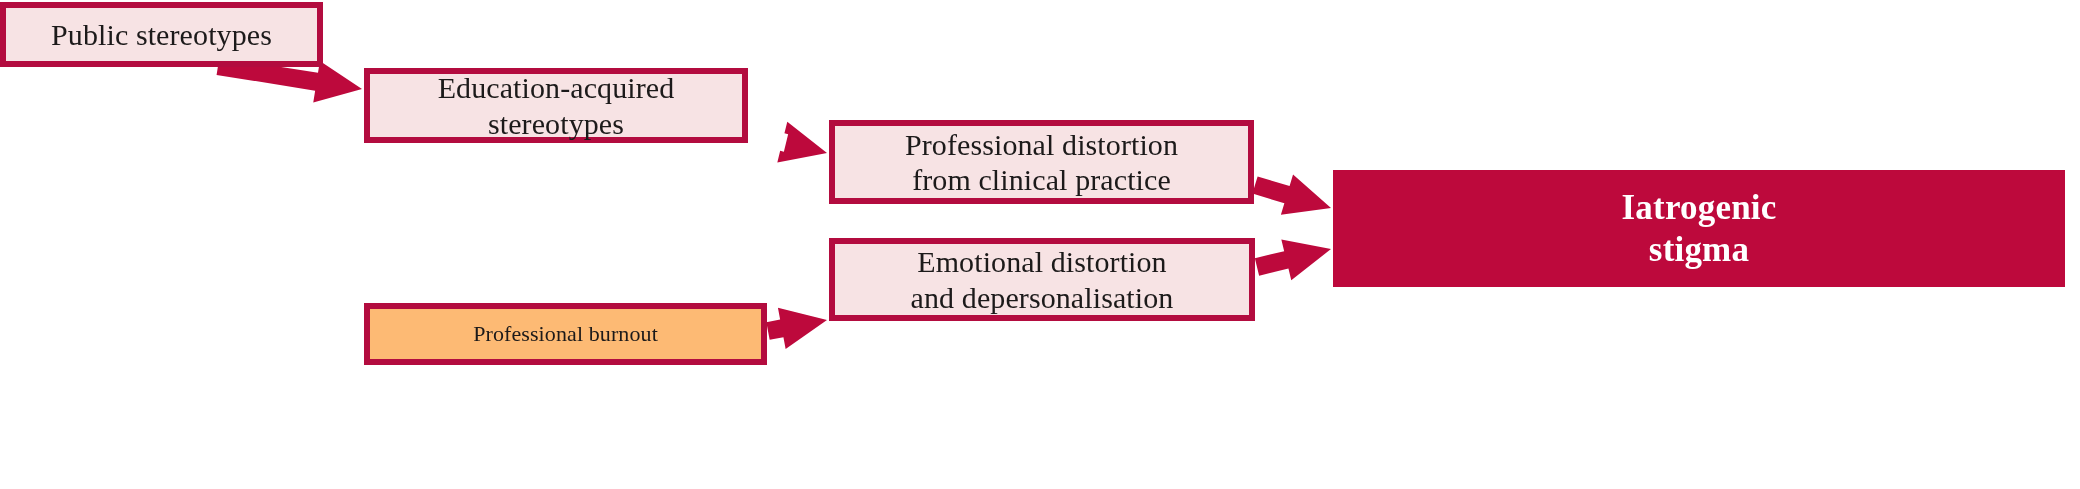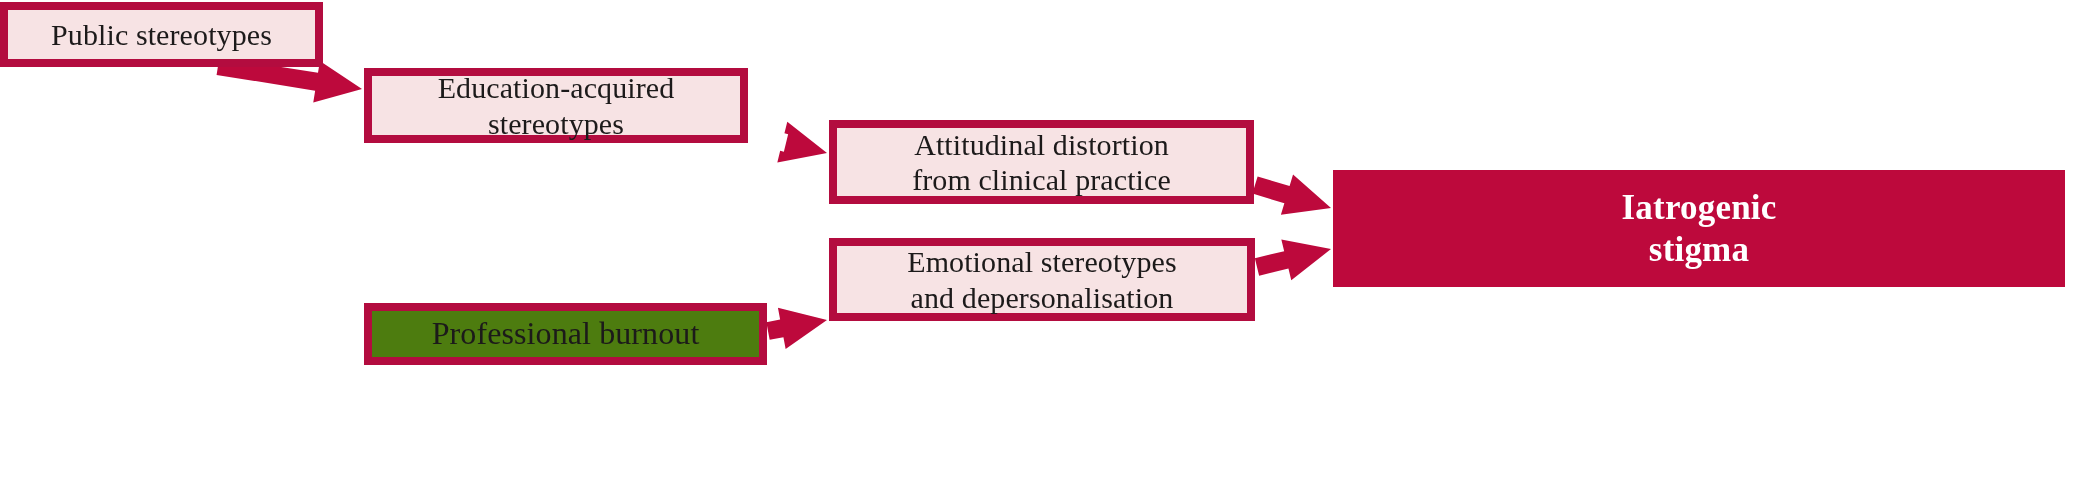--- a/index.html
+++ b/index.html
@@ -31,21 +31,21 @@
     box-sizing: border-box;
     display: flex;
     align-items: center;
     justify-content: center;
     text-align: center;
     line-height: 1.18;
     z-index: 2;
   }
   .node-light {
     background-color: #f7e3e4;
-    border: 8px solid #8b5cf6;
+    border: 6px solid #8b5cf6;
     color: #1c1a1a;
     font-size: 30px;
     font-weight: 400;
     letter-spacing: 0.1px;
   }
   .node-accent {
     background-color: #bd093c;
     border: none;
     color: #ffffff;
     font-size: 29px;
@@ -73,30 +73,30 @@
 
   <div class="node node-light" style="left: 0px; top: 2px; width: 323px; height: 65px; font-size: 30px; background-color: rgb(247, 227, 228); border-color: rgb(179, 12, 63); color: rgb(28, 26, 26);">
     <span class="node-label">Public stereotypes</span>
   </div>
 
   <div class="node node-light" style="left: 364px; top: 68px; width: 384px; height: 75px; font-size: 30px; background-color: rgb(247, 227, 228); border-color: rgb(179, 12, 63); color: rgb(28, 26, 26);">
     <span class="node-label">Education-acquired stereotypes</span>
   </div>
 
   <div class="node node-light" style="left: 829px; top: 120px; width: 425px; height: 84px; font-size: 30px; background-color: rgb(247, 227, 228); border-color: rgb(179, 12, 63); color: rgb(28, 26, 26);">
-    <span class="node-label">Attitudinal distortion
+    <span class="node-label">Professional distortion
 from clinical practice</span>
   </div>
 
   <div class="node node-light" style="left: 829px; top: 238px; width: 426px; height: 83px; font-size: 30px; background-color: rgb(247, 227, 228); border-color: rgb(179, 12, 63); color: rgb(28, 26, 26);">
-    <span class="node-label">Emotional stereotypes
+    <span class="node-label">Emotional distortion
 and depersonalisation</span>
   </div>
 
-  <div class="node node-light" style="left: 364px; top: 303px; width: 403px; height: 62px; font-size: 32px; background-color: #4d7c0f; border-color: rgb(179, 12, 63); color: rgb(28, 26, 26);">
+  <div class="node node-light" style="left: 364px; top: 303px; width: 403px; height: 62px; font-size: 22px; background-color: #fdba74; border-color: rgb(179, 12, 63); color: rgb(28, 26, 26);">
     <span class="node-label">Professional burnout</span>
   </div>
 
   <div class="node node-accent" style="left: 1333px; top: 170px; width: 732px; height: 117px; font-size: 35px; background-color: rgb(189, 9, 60); color: rgb(255, 255, 255);">
     <span class="node-label">Iatrogenic
 stigma</span>
   </div>
 
 </div>
 

